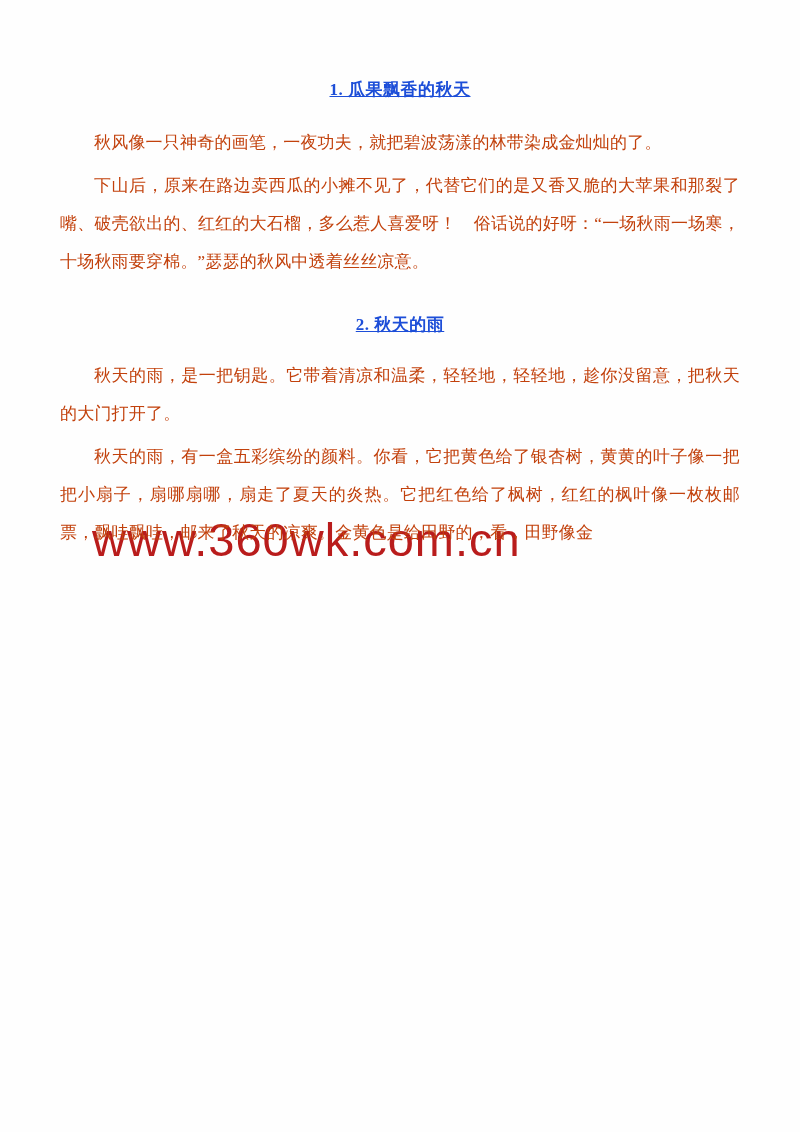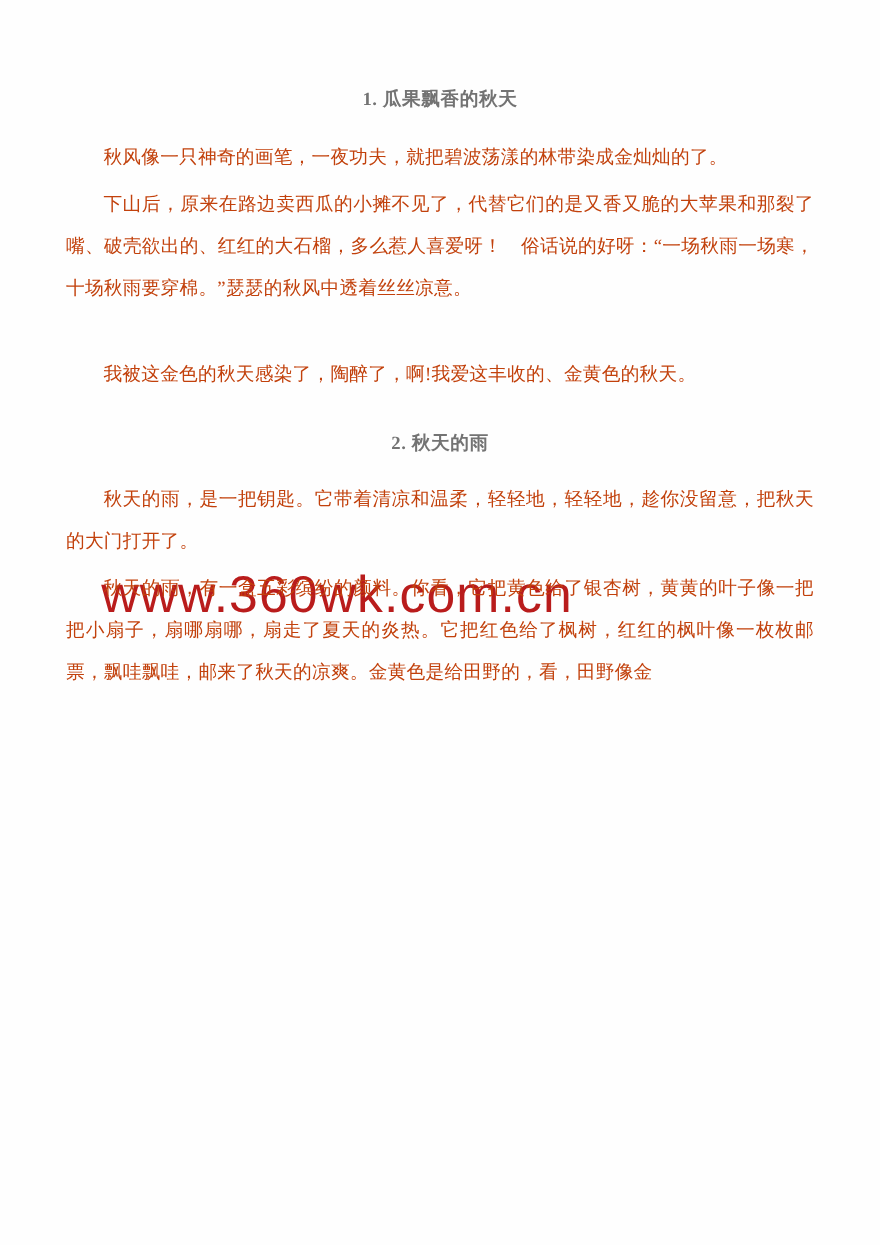--- a/index.html
+++ b/index.html
@@ -44,23 +44,24 @@
   #content {
     position: relative;
     z-index: 2;
     padding: 0 60px;
     box-sizing: border-box;
   }
   .heading {
     text-align: center;
     font-weight: bold;
     font-size: 17px;
-    color: #737373;
+    color: #1d4ed8;
     letter-spacing: 0.5px;
     line-height: 1.4;
+    text-decoration: underline;
   }
   #heading-1 { margin-top: 78px; margin-bottom: 0; }
   #heading-2 { margin-top: 32px; margin-bottom: 0; }
   p.para {
     font-size: 17px;
     color: #c2410c;
     line-height: 38px;
     text-align: justify;
     text-justify: inter-ideograph;
     text-indent: 2em;
@@ -87,21 +88,20 @@
   <div id="content">
 
     <h1 class="heading" id="heading-1">1. 瓜果飘香的秋天</h1>
 
     <p class="para" id="p-intro">秋风像一只神奇的画笔，一夜功夫，就把碧波荡漾的林带染成金灿灿的了。</p>
 
 
     <p class="para" id="p-downhill">下山后，原来在路边卖西瓜的小摊不见了，代替它们的是又香又脆的大苹果和那裂了嘴、破壳欲出的、红红的大石榴，多么惹人喜爱呀！　俗话说的好呀：“一场秋雨一场寒，十场秋雨要穿棉。”瑟瑟的秋风中透着丝丝凉意。</p>
 
 
-    <p class="para" id="p-moved">我被这金色的秋天感染了，陶醉了，啊!我爱这丰收的、金黄色的秋天。</p>
 
     <h1 class="heading" id="heading-2">2. 秋天的雨</h1>
 
     <p class="para" id="p-rain-key">秋天的雨，是一把钥匙。它带着清凉和温柔，轻轻地，轻轻地，趁你没留意，把秋天的大门打开了。</p>
 
     <p class="para" id="p-rain-colors">秋天的雨，有一盒五彩缤纷的颜料。你看，它把黄色给了银杏树，黄黄的叶子像一把把小扇子，扇哪扇哪，扇走了夏天的炎热。它把红色给了枫树，红红的枫叶像一枚枚邮票，飘哇飘哇，邮来了秋天的凉爽。金黄色是给田野的，看，田野像金</p>
 
   </div>
 </div>
 

